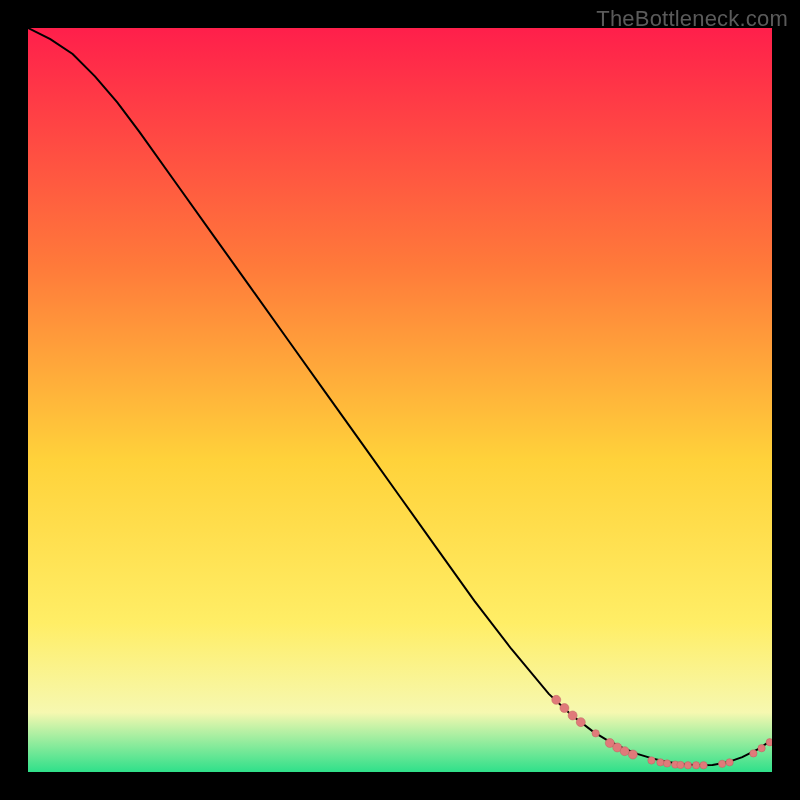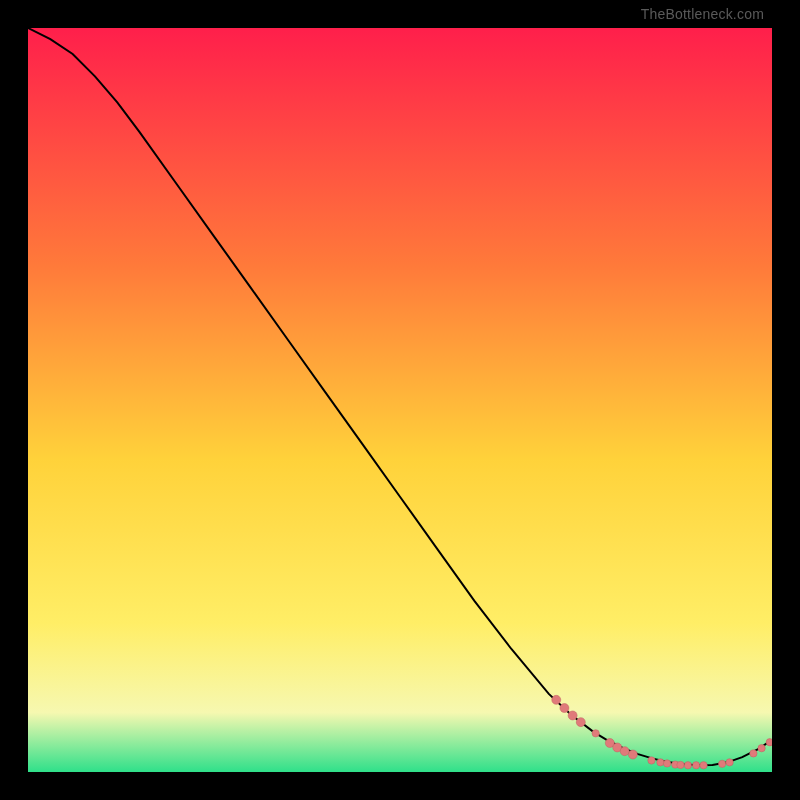--- a/index.html
+++ b/index.html
@@ -20,22 +20,22 @@
   .plot {
     position: absolute;
     left: 28px;
     top: 28px;
     width: 744px;
     height: 744px;
   }
   .attribution {
     position: absolute;
     top: 6px;
-    right: 36px;
-    font-size: 14px;
+    right: 12px;
+    font-size: 22px;
     font-weight: 500;
     color: #5a5a5a;
     letter-spacing: 0.2px;
   }
   svg { display: block; }
 </style>
 </head>
 <body>
 
 <div class="stage">

